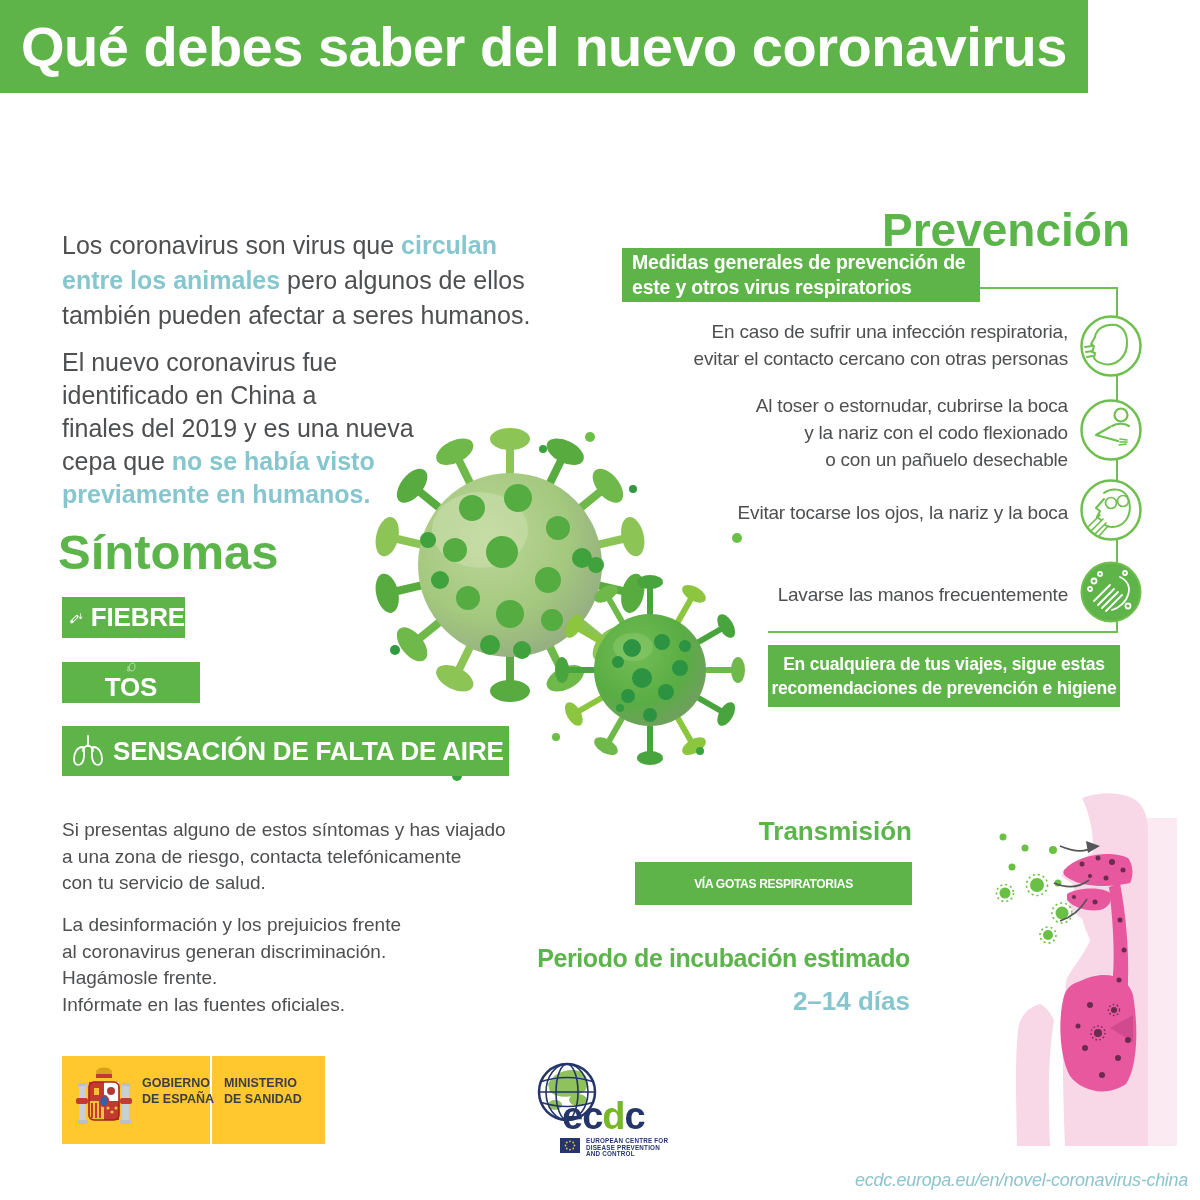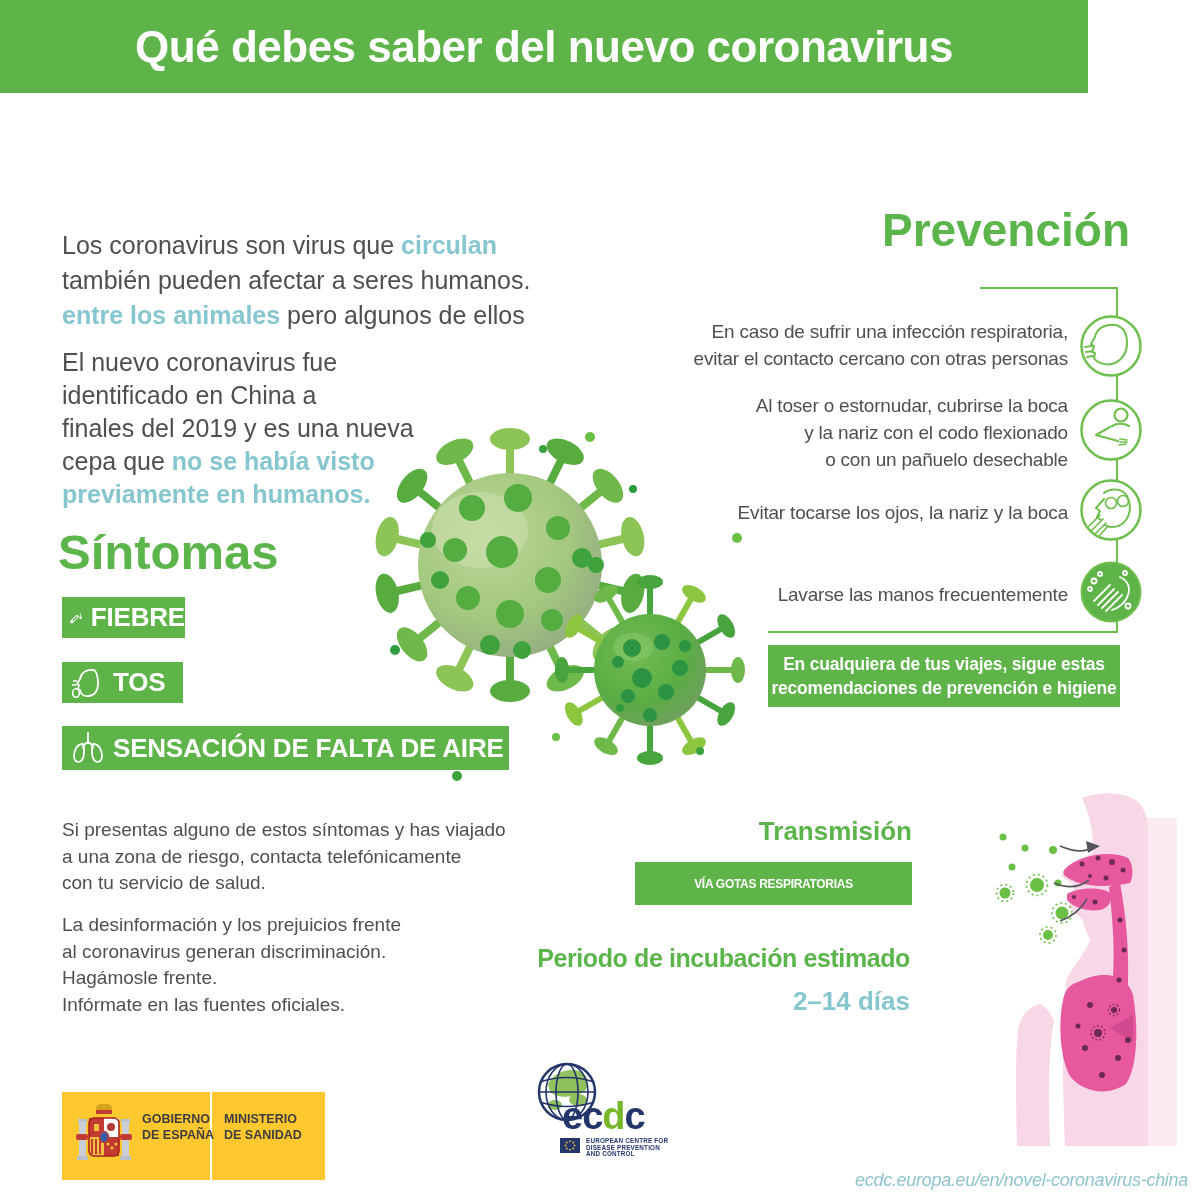--- a/index.html
+++ b/index.html
@@ -7,21 +7,21 @@
           font-family:"Liberation Sans", sans-serif;color:#4e4f51;}
   .abs{position:absolute;}
   .green{color:#5bb54b;}
   .teal{color:#86c6ce;}
   .hl{color:#86c6ce;font-weight:bold;}
   .badge{position:absolute;background:#5eb449;color:#fff;font-weight:bold;display:flex;align-items:center;}
   .pre{white-space:pre-line;}
 
   .title-banner{left:62px;top:62px;width:1088px;height:93px;background:#5eb449;
                 display:flex;align-items:center;justify-content:center;}
-  .title-banner .t{color:#fff;font-weight:bold;font-size:44px;letter-spacing:-0.5px;}
+  .title-banner .t{color:#fff;font-weight:bold;font-size:56px;letter-spacing:-0.5px;}
 
   .intro{left:62px;top:228px;font-size:25px;line-height:35px;}
   .intro div{white-space:nowrap;}
   .intro2{left:62px;top:346px;font-size:25px;line-height:33px;}
   .intro2 div{white-space:nowrap;}
 
   .sintomas-h{left:58px;top:524px;font-size:49px;font-weight:bold;}
   .sym-badge{height:41px;}
   .sym-badge .lbl{font-size:26px;letter-spacing:-0.2px;}
   .sym-badge svg{margin:0 7px 0 8px;}
@@ -36,21 +36,21 @@
   .travel{left:768px;top:645px;width:352px;height:62px;justify-content:center;text-align:center;
           font-size:17.5px;line-height:24px;letter-spacing:-0.2px;white-space:pre-line;}
 
   .trans-h{right:288px;top:816px;font-size:26px;font-weight:bold;}
   .via{left:635px;top:862px;width:277px;height:43px;justify-content:center;font-size:12px;letter-spacing:-0.3px;}
   .periodo{right:290px;top:944px;font-size:25px;font-weight:bold;letter-spacing:-0.4px;}
   .dias{right:290px;top:986px;font-size:26px;font-weight:bold;}
 
   .advice{left:62px;font-size:19px;line-height:26.5px;white-space:pre-line;}
 
-  .gob-block{left:62px;top:1092px;width:306px;height:88px;}
+  .gob-block{left:62px;top:1056px;width:306px;height:88px;}
   .gob-yellow{position:absolute;background:#ffc82e;top:0;height:88px;}
   .gob-txt{position:absolute;font-size:12.5px;line-height:15.5px;font-weight:bold;color:#3e3e40;
            white-space:pre-line;top:20px;}
   .ecdc-name{position:absolute;left:562px;top:1098px;font-size:38px;font-weight:bold;color:#24356b;
              letter-spacing:-1px;line-height:36px;}
   .ecdc-name .d{color:#76b82a;}
   .ecdc-cap{position:absolute;left:586px;top:1138px;font-size:6.3px;line-height:6.6px;font-weight:bold;
             color:#24356b;letter-spacing:0.2px;white-space:pre-line;}
   .url{position:absolute;right:12px;top:1170px;font-size:18px;font-style:italic;color:#8fc3ce;
        letter-spacing:-0.3px;}
@@ -160,22 +160,22 @@
       <circle cx="270" cy="308" r="4" fill="#2f9b3e"></circle>
     </g>
   </svg>
 
   <div class="title-banner">
     <div class="t">Qué debes saber del nuevo coronavirus</div>
   </div>
 
   <div class="abs intro">
       <div><span>Los coronavirus son virus que  </span><span class="hl">circulan</span></div>
+      <div><span class="hl">entre los animales</span><span> pero algunos de ellos</span></div>
       <div><span>también pueden afectar a seres humanos.</span></div>
-      <div><span class="hl">entre los animales</span><span> pero algunos de ellos</span></div>
     </div>
   <div class="abs intro2">
       <div><span>El nuevo coronavirus fue</span></div>
       <div><span>identificado en China a</span></div>
       <div><span>finales del 2019 y es una nueva</span></div>
       <div><span>cepa que </span><span class="hl">no se había visto</span></div>
       <div><span class="hl">previamente en humanos.</span></div>
     </div>
 
   <div class="abs sintomas-h green">Síntomas</div>
@@ -184,39 +184,41 @@
     <svg width="38" height="32" viewBox="0 0 38 32">
       <path d="M5,26 L19,12" stroke="#fff" stroke-width="9" stroke-linecap="round" fill="none"></path>
       <path d="M7,24 L18,13" stroke="#5eb449" stroke-width="4" stroke-linecap="round" fill="none"></path>
       <circle cx="6" cy="25" r="3" fill="#fff"></circle>
       <path d="M29,3 L29,11" stroke="#fff" stroke-width="2" fill="none"></path>
       <circle cx="29" cy="15" r="3.5" fill="#fff"></circle>
     </svg>
     <span class="lbl">FIEBRE</span>
   </div>
 
-  <div class="badge sym-badge" style="left:62px;top:662px;width:121px;">
+  <div class="badge sym-badge" style="left:62px;top:662px;width:138px;flex-direction:column;">
     <svg width="36" height="34" viewBox="0 0 36 34">
       <path d="M24,4 C16,3 11,7 10,13 L7,18 L9,19 L8,23 L10,24 C10,28 14,31 19,30 C25,29 28,24 28,18 C28,11 27,6 24,4 Z" stroke="#fff" stroke-width="1.8" fill="none" stroke-linejoin="round"></path>
       <path d="M3,15 l4,0 M2,19 l4,0" stroke="#fff" stroke-width="1.6"></path>
       <ellipse cx="6" cy="27" rx="3.4" ry="4.2" stroke="#fff" stroke-width="1.6" fill="none"></ellipse>
     </svg>
     <span class="lbl">TOS</span>
   </div>
 
-  <div class="badge sym-badge" style="left:62px;top:726px;width:447px;height:44px;">
+  <div class="badge sym-badge" style="left:62px;top:726px;width:447px;height:50px;">
     <svg width="36" height="34" viewBox="0 0 36 34">
       <path d="M18,2 L18,11 M18,11 C14,13 13,15 13,17 M18,11 C22,13 23,15 23,17" stroke="#fff" stroke-width="1.8" fill="none" stroke-linecap="round"></path>
       <path d="M13,13 C7,13 4,19 4,25 C4,30 7,31.5 10,30.5 C13.5,29.3 14.5,24 14,16 Z" stroke="#fff" stroke-width="1.8" fill="none" stroke-linejoin="round"></path>
       <path d="M23,13 C29,13 32,19 32,25 C32,30 29,31.5 26,30.5 C22.5,29.3 21.5,24 22,16 Z" stroke="#fff" stroke-width="1.8" fill="none" stroke-linejoin="round"></path>
     </svg>
     <span class="lbl">SENSACIÓN DE FALTA DE AIRE</span>
   </div>
 
   <div class="abs prev-h green">Prevención</div>
+  <div class="badge medidas pre">Medidas generales de prevención de
+este y otros virus respiratorios</div>
 
   <div class="line" style="left:980px;top:287px;width:138px;height:2px;"></div>
   <div class="line" style="left:1116px;top:287px;width:2px;height:346px;"></div>
   <div class="line" style="left:768px;top:631px;width:350px;height:2px;"></div>
 
   <div class="prev-item" style="top:318px;">En caso de sufrir una infección respiratoria,
 evitar el contacto cercano con otras personas</div>
   <div class="prev-item" style="top:392px;">Al toser o estornudar, cubrirse la boca
 y la nariz con el codo flexionado
 o con un pañuelo desechable</div>

